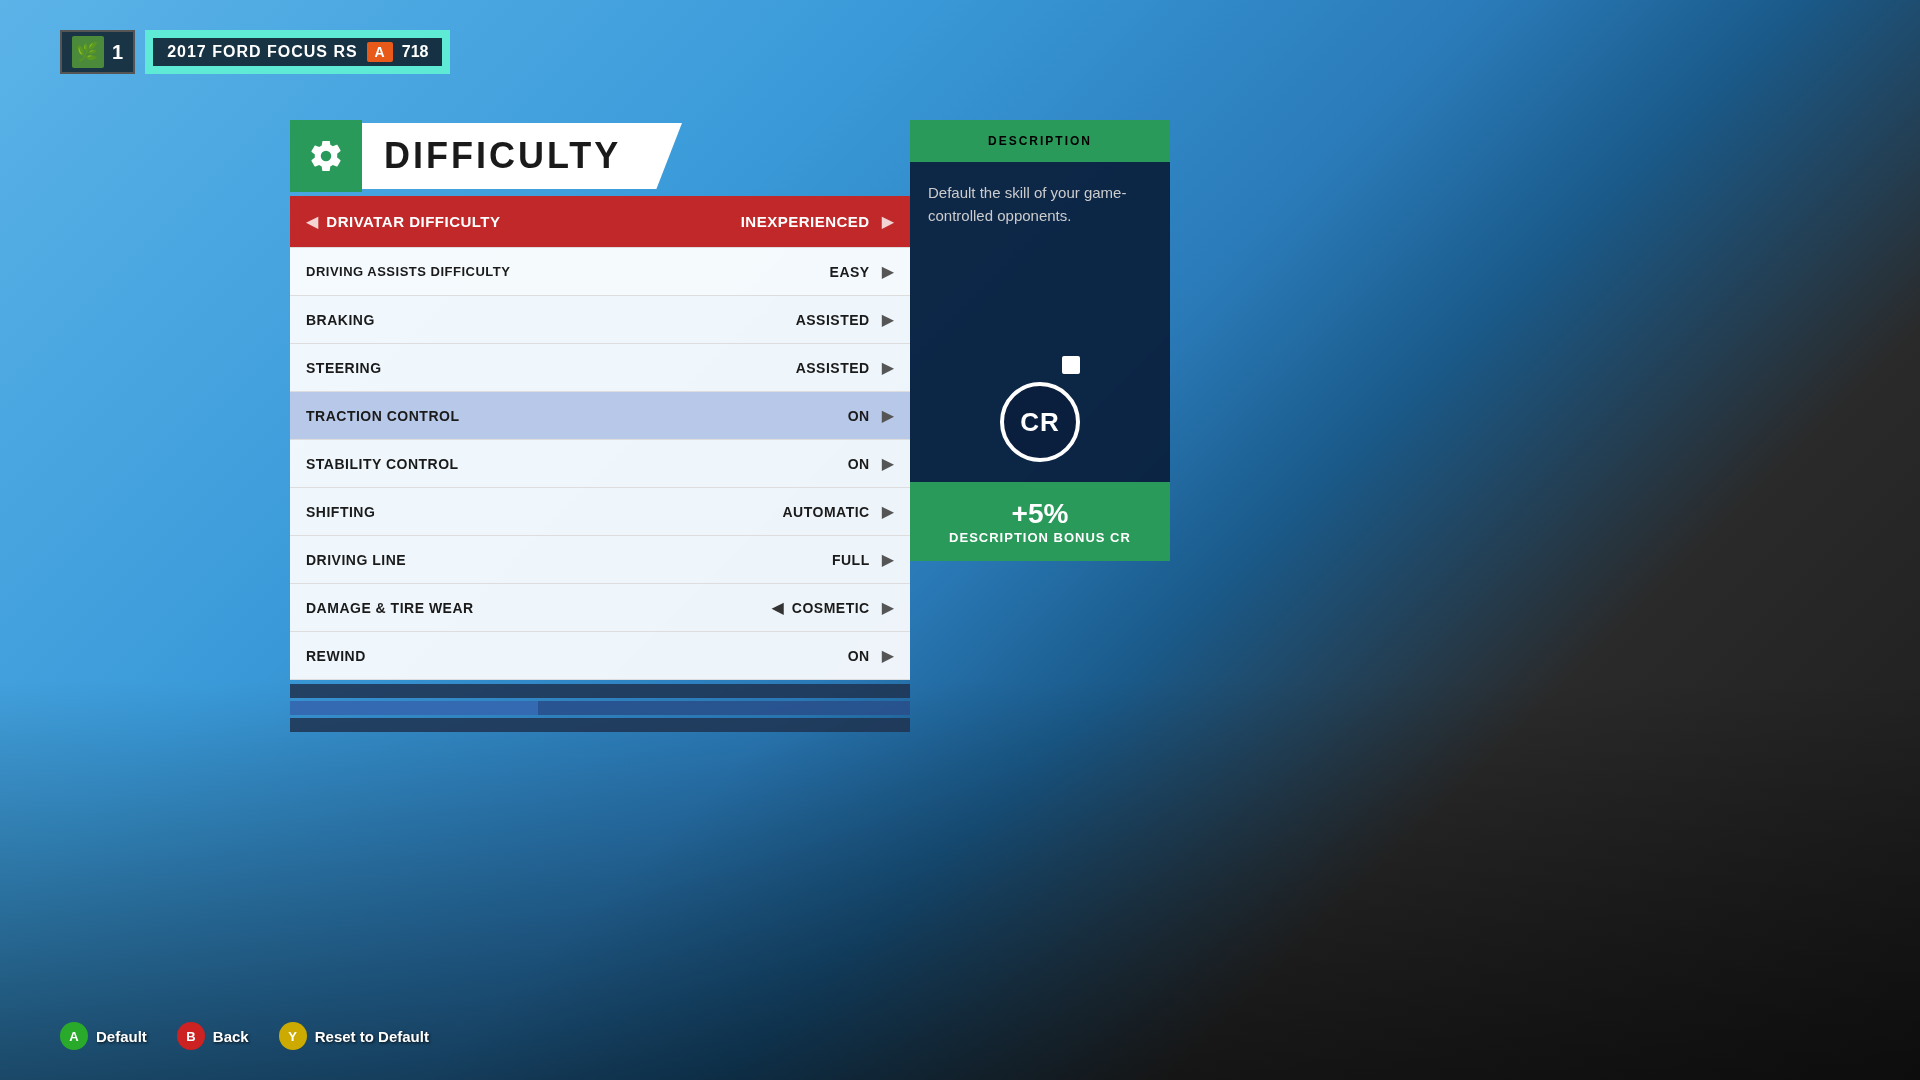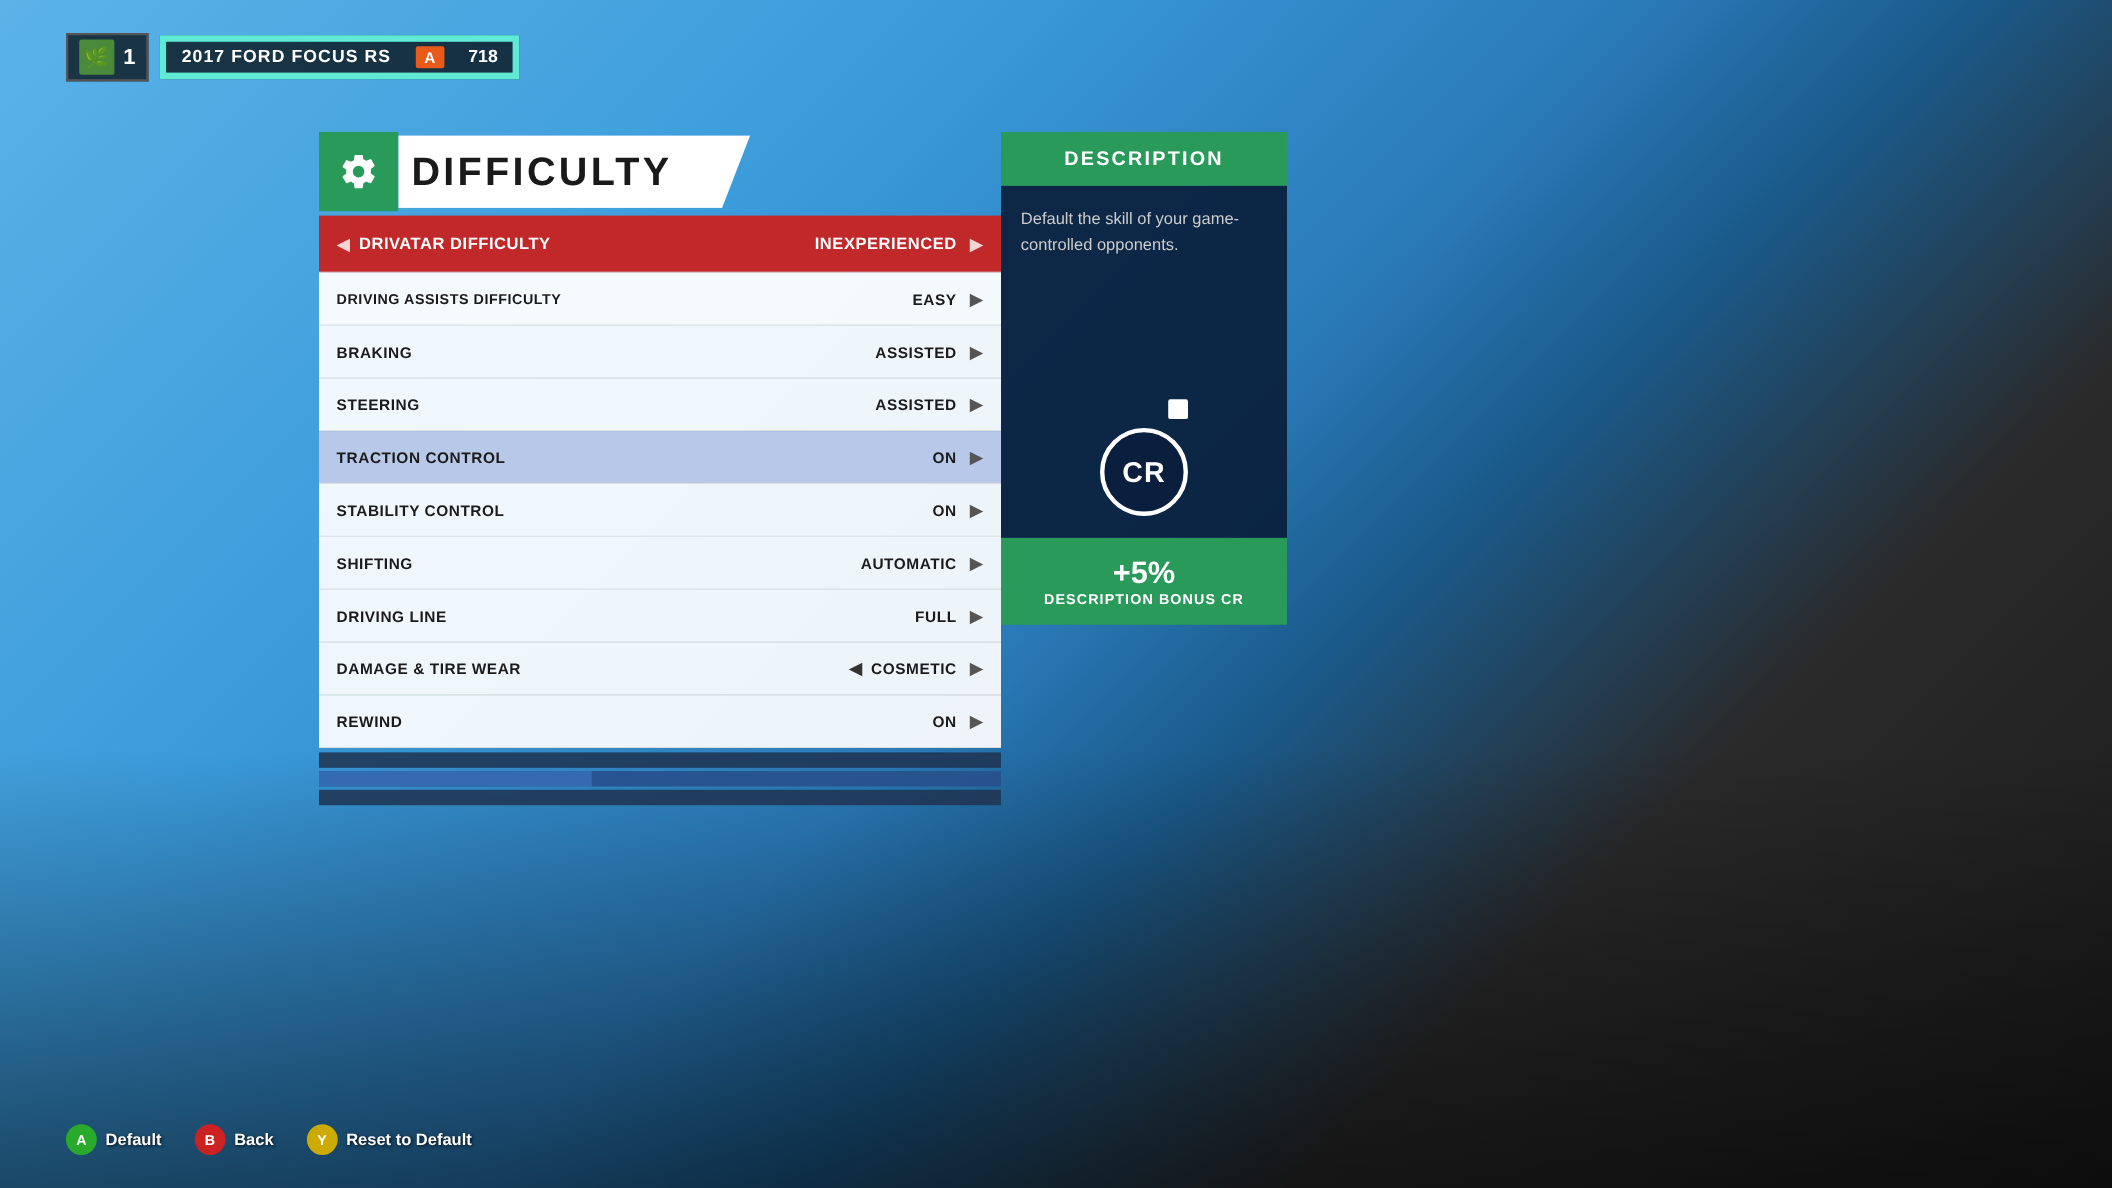--- a/index.html
+++ b/index.html
@@ -64,23 +64,23 @@
     #player-number {
       color: white;
       font-size: 20px;
       font-weight: bold;
     }
 
     #car-badge {
       display: flex;
       align-items: center;
       background: rgba(0,0,0,0.7);
-      border: 6px solid #5eead4;
+      border: 8px solid #5eead4;
       padding: 4px 14px;
-      gap: 22px;
+      gap: 9px;
     }
 
     #car-name {
       color: white;
       font-size: 16px;
       font-weight: bold;
       letter-spacing: 1px;
     }
 
     #car-class {
@@ -118,21 +118,21 @@
       width: 72px;
       height: 72px;
       display: flex;
       align-items: center;
       justify-content: center;
       flex-shrink: 0;
     }
 
     #difficulty-title-box {
       background: white;
-      padding: 12px 12px;
+      padding: 12px 22px;
       clip-path: polygon(0 0, 100% 0, 92% 100%, 0 100%);
       min-width: 320px;
     }
 
     #difficulty-title {
       font-size: 36px;
       font-weight: 900;
       color: #1a1a1a;
       letter-spacing: 3px;
     }
@@ -250,22 +250,22 @@
       z-index: 10;
     }
 
     #description-header {
       background: #2a9a5a;
       padding: 14px 20px;
       text-align: center;
     }
 
     #description-title {
-      color: #ffffff;
-      font-size: 18px;
+      color: #000000;
+      font-size: 12px;
       font-weight: 800;
       letter-spacing: 2px;
     }
 
     #description-body {
       background: rgba(10,30,60,0.92);
       padding: 20px 18px;
       min-height: 320px;
       display: flex;
       flex-direction: column;

